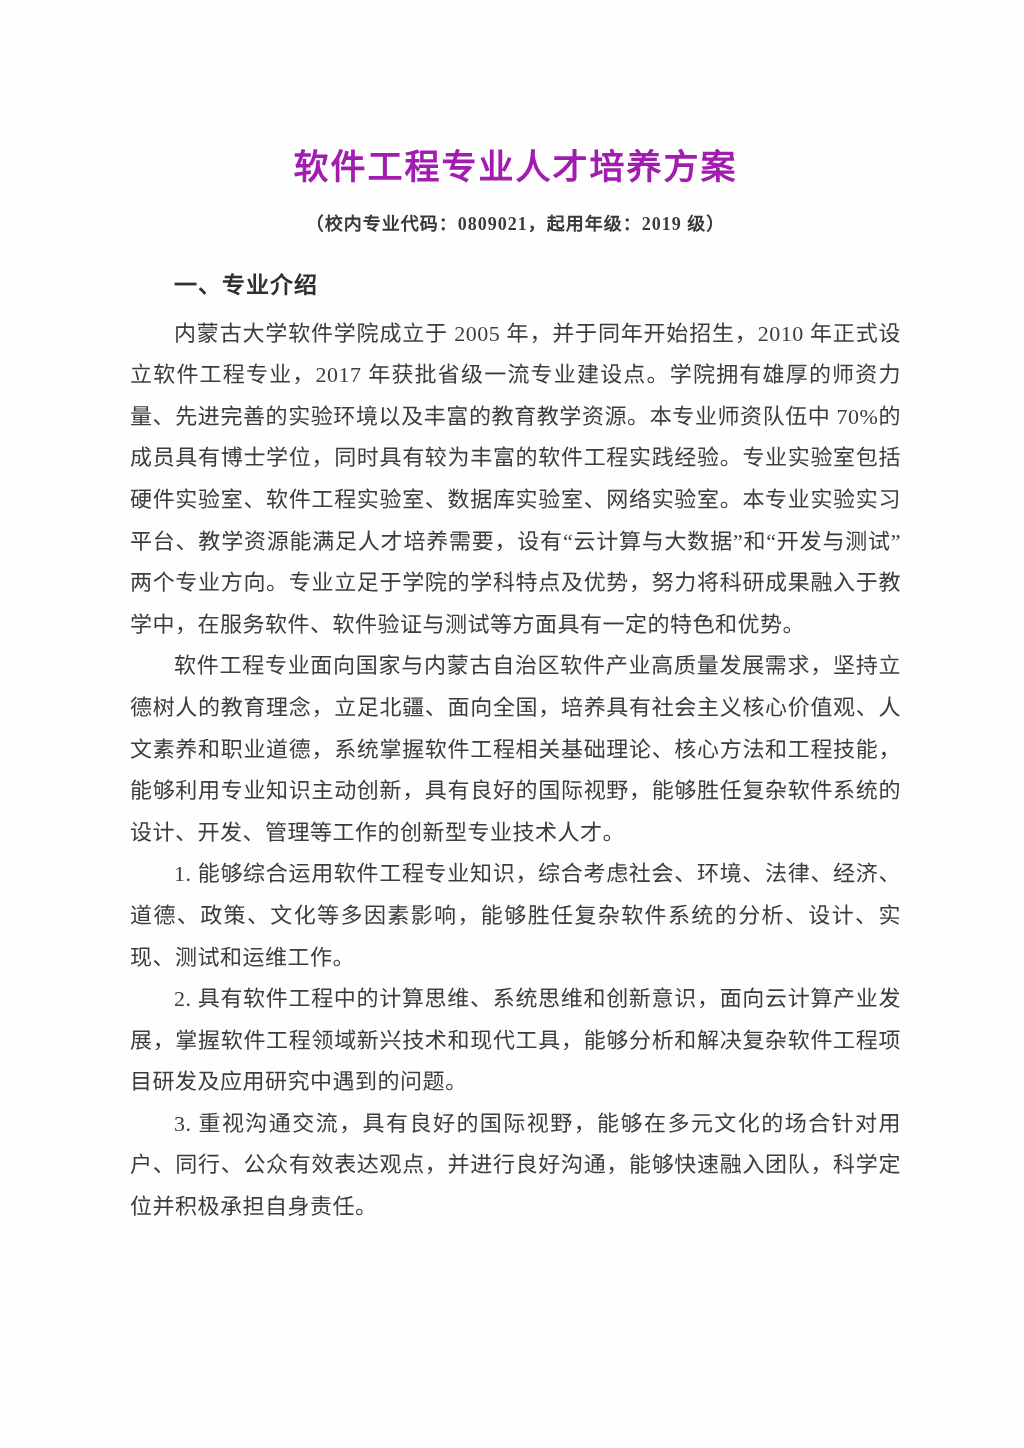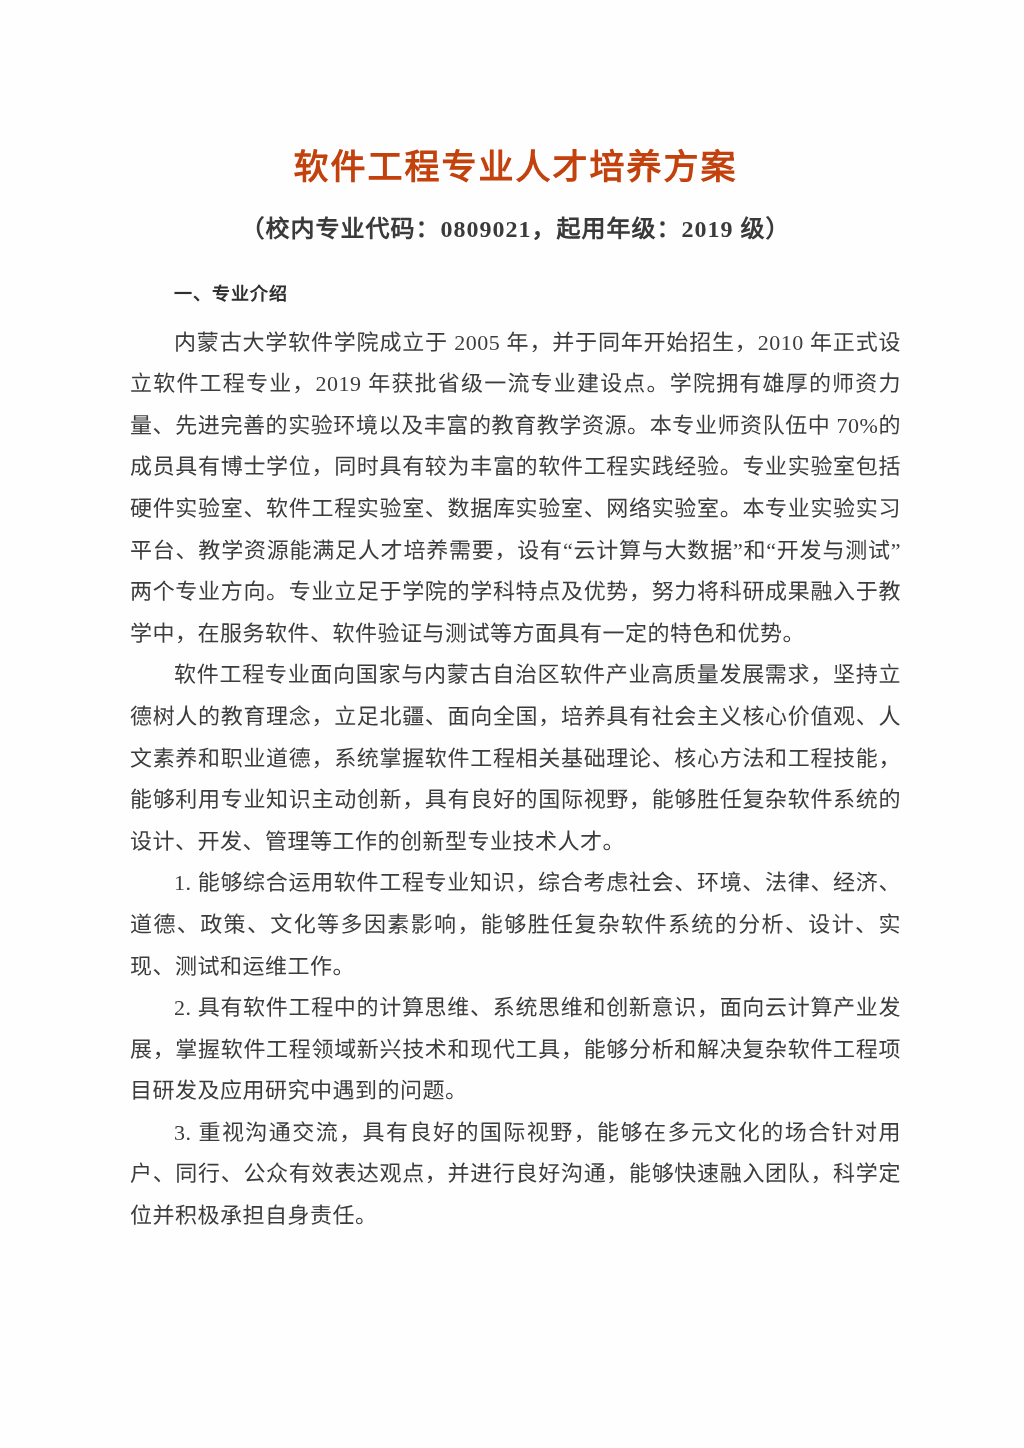--- a/index.html
+++ b/index.html
@@ -22,35 +22,35 @@
     box-sizing: border-box;
     padding: 138px 123px 0 130px;
   }
   .doc-title {
     margin: 0 0 20px 0;
     text-align: center;
     font-family: "Liberation Sans", "DejaVu Sans", sans-serif;
     font-size: 35px;
     font-weight: 700;
     letter-spacing: 2px;
-    color: #c2410c;
+    color: #a21caf;
   }
   .doc-subtitle {
     margin: 0 0 30px 0;
     text-align: center;
-    font-size: 24px;
+    font-size: 18px;
     font-weight: 700;
     color: #3a3a3a;
     letter-spacing: 1px;
   }
   .section-heading {
     margin: 1px 0 6px 0;
     padding-left: 44px; 
     font-family: "Liberation Sans", "DejaVu Sans", sans-serif;
-    font-size: 18px;
+    font-size: 23px;
     font-weight: 700;
     color: #303030;
     letter-spacing: 1px;
     line-height: 41.6px;
   }
   .para {
     margin: 0;
     font-size: 22px;
     line-height: 41.6px;
     text-align: justify;
@@ -64,21 +64,21 @@
 
 <div class="page">
   <div class="content">
 
     <h1 class="doc-title">软件工程专业人才培养方案</h1>
 
     <p class="doc-subtitle">（校内专业代码：0809021，起用年级：2019 级）</p>
 
     <section>
       <h2 class="section-heading">一、专业介绍</h2>
-      <p class="para">内蒙古大学软件学院成立于 2005 年，并于同年开始招生，2010 年正式设立软件工程专业，2019 年获批省级一流专业建设点。学院拥有雄厚的师资力量、先进完善的实验环境以及丰富的教育教学资源。本专业师资队伍中 70%的成员具有博士学位，同时具有较为丰富的软件工程实践经验。专业实验室包括硬件实验室、软件工程实验室、数据库实验室、网络实验室。本专业实验实习平台、教学资源能满足人才培养需要，设有“云计算与大数据”和“开发与测试”两个专业方向。专业立足于学院的学科特点及优势，努力将科研成果融入于教学中，在服务软件、软件验证与测试等方面具有一定的特色和优势。</p>
+      <p class="para">内蒙古大学软件学院成立于 2005 年，并于同年开始招生，2010 年正式设立软件工程专业，2017 年获批省级一流专业建设点。学院拥有雄厚的师资力量、先进完善的实验环境以及丰富的教育教学资源。本专业师资队伍中 70%的成员具有博士学位，同时具有较为丰富的软件工程实践经验。专业实验室包括硬件实验室、软件工程实验室、数据库实验室、网络实验室。本专业实验实习平台、教学资源能满足人才培养需要，设有“云计算与大数据”和“开发与测试”两个专业方向。专业立足于学院的学科特点及优势，努力将科研成果融入于教学中，在服务软件、软件验证与测试等方面具有一定的特色和优势。</p>
     </section>
 
     <section>
       <p class="para">软件工程专业面向国家与内蒙古自治区软件产业高质量发展需求，坚持立德树人的教育理念，立足北疆、面向全国，培养具有社会主义核心价值观、人文素养和职业道德，系统掌握软件工程相关基础理论、核心方法和工程技能，能够利用专业知识主动创新，具有良好的国际视野，能够胜任复杂软件系统的设计、开发、管理等工作的创新型专业技术人才。</p>
       <p class="para">1. 能够综合运用软件工程专业知识，综合考虑社会、环境、法律、经济、道德、政策、文化等多因素影响，能够胜任复杂软件系统的分析、设计、实现、测试和运维工作。</p>
       <p class="para">2. 具有软件工程中的计算思维、系统思维和创新意识，面向云计算产业发展，掌握软件工程领域新兴技术和现代工具，能够分析和解决复杂软件工程项目研发及应用研究中遇到的问题。</p>
       <p class="para">3. 重视沟通交流，具有良好的国际视野，能够在多元文化的场合针对用户、同行、公众有效表达观点，并进行良好沟通，能够快速融入团队，科学定位并积极承担自身责任。</p>
     </section>
 
   </div>

